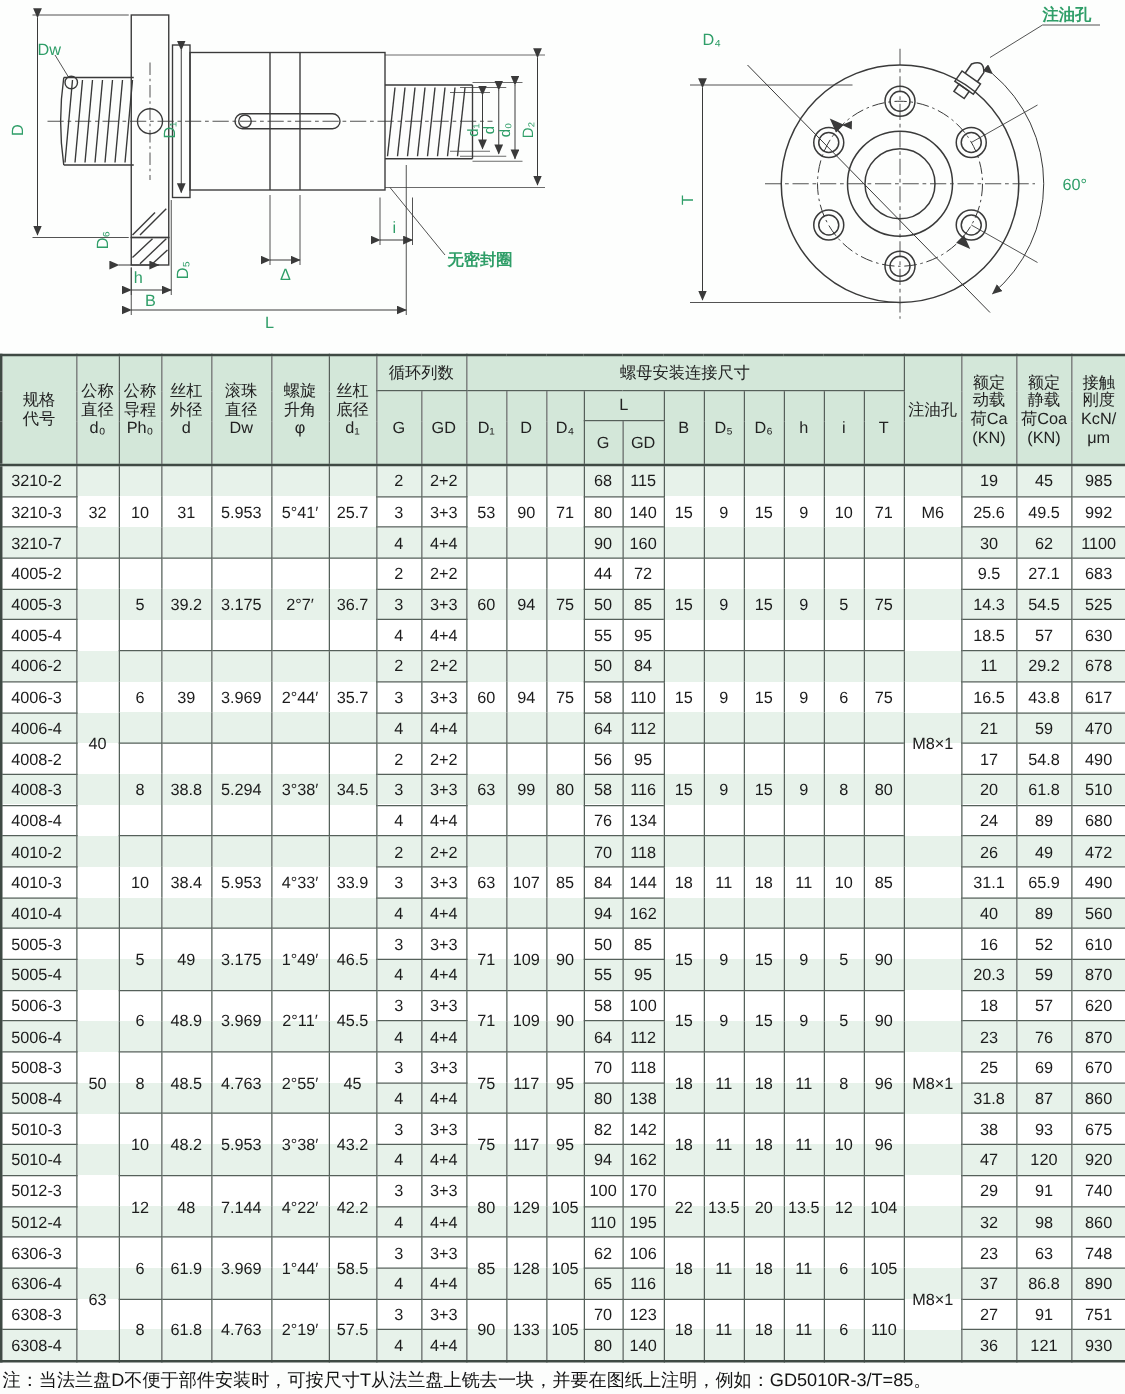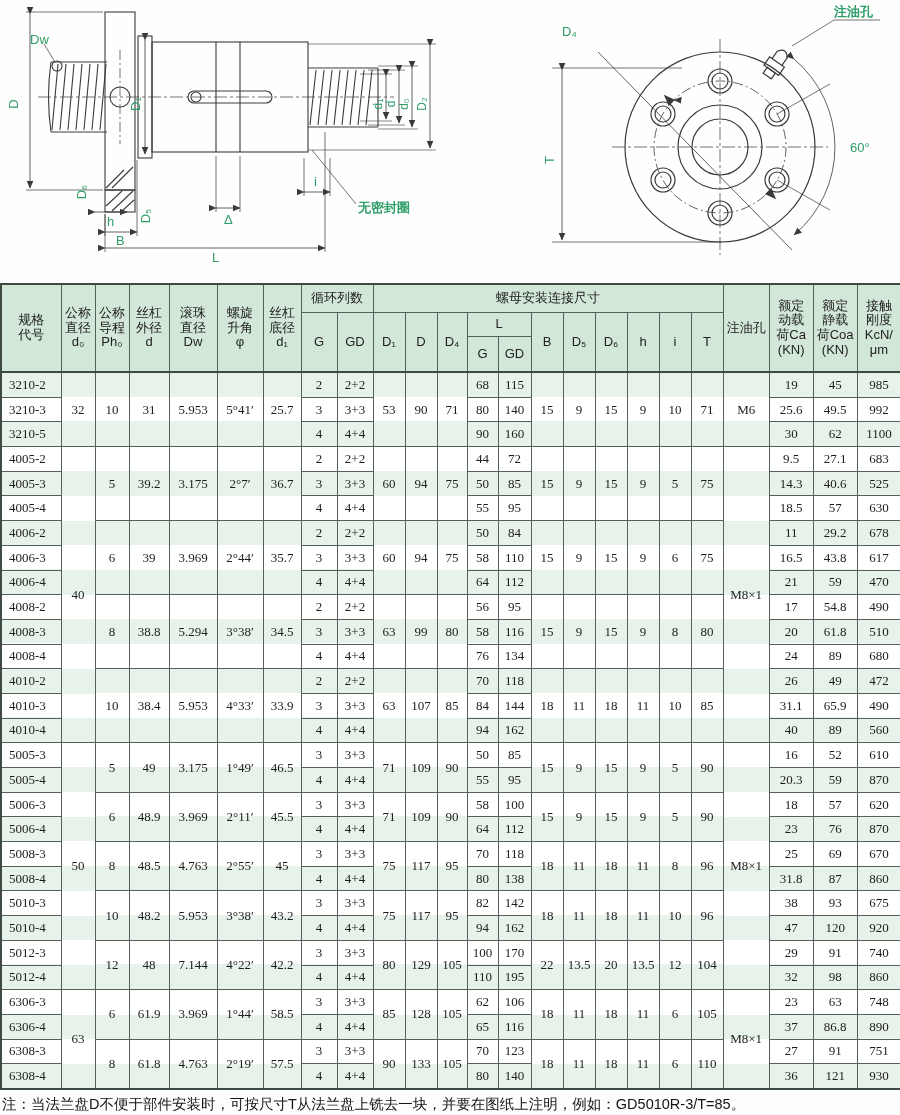--- a/index.html
+++ b/index.html
@@ -6,21 +6,21 @@
   body{width:900px;background:#fbfdfb;font-family:"Liberation Sans","DejaVu Sans",sans-serif;color:#1c1c1c;}
   .page{width:900px;height:1115px;overflow:hidden;background:#fcfdfc;}
   .drawings{display:flex;height:283px;background:#fdfefd;}
   .drawings svg{display:block;}
   table.spec{border-collapse:collapse;table-layout:fixed;width:900px;font-size:13px;border:2px solid #3f4a44;}
   th,td{border:1px solid #55605a;text-align:center;vertical-align:middle;padding:0;overflow:hidden;}
   thead th{background:#d3e7d9;font-weight:normal;white-space:pre-line;line-height:1.12;font-size:13px;color:#222;}
   thead{border-bottom:2px solid #3f4a44;}
   tbody{background:repeating-linear-gradient(to bottom,#e7f2ea 0px,#e7f2ea 24.7px,#ffffff 24.7px,#ffffff 49.4px);}
   tbody td{height:23.7px;background:transparent;}
-  tbody tr{height:24.7px;font-family:Liberation Serif, serif;}
+  tbody tr{height:24.7px;}
   tbody td.c-code{text-align:left;padding-left:7px;}
   tr.gs td{border-top:1.8px solid #3f4a44;}
   .r1 th{height:27px;}
   .r2 th{height:23px;}
   .r3 th{height:34px;}
   .footnote{font-size:14.5px;color:#141414;padding:5px 2px 0 2px;letter-spacing:0px;white-space:nowrap;}
   .dimtxt{fill:#2f9e68;font-size:13px;font-family:"Liberation Sans","DejaVu Sans",sans-serif;}
   .dimtxt.small{font-size:12px;}
 </style>
 </head>
@@ -308,21 +308,21 @@
           <td class="c-code">3210-3</td>
           <td>3</td>
           <td>3+3</td>
           <td>80</td>
           <td>140</td>
           <td>25.6</td>
           <td>49.5</td>
           <td>992</td>
         </tr>
         <tr>
-          <td class="c-code">3210-5</td>
+          <td class="c-code">3210-7</td>
           <td>4</td>
           <td>4+4</td>
           <td>90</td>
           <td>160</td>
           <td>30</td>
           <td>62</td>
           <td>1100</td>
         </tr>
         <tr class="gs">
           <td class="c-code">4005-2</td>
@@ -350,21 +350,21 @@
           <td>27.1</td>
           <td>683</td>
         </tr>
         <tr>
           <td class="c-code">4005-3</td>
           <td>3</td>
           <td>3+3</td>
           <td>50</td>
           <td>85</td>
           <td>14.3</td>
-          <td>40.6</td>
+          <td>54.5</td>
           <td>525</td>
         </tr>
         <tr>
           <td class="c-code">4005-4</td>
           <td>4</td>
           <td>4+4</td>
           <td>55</td>
           <td>95</td>
           <td>18.5</td>
           <td>57</td>

